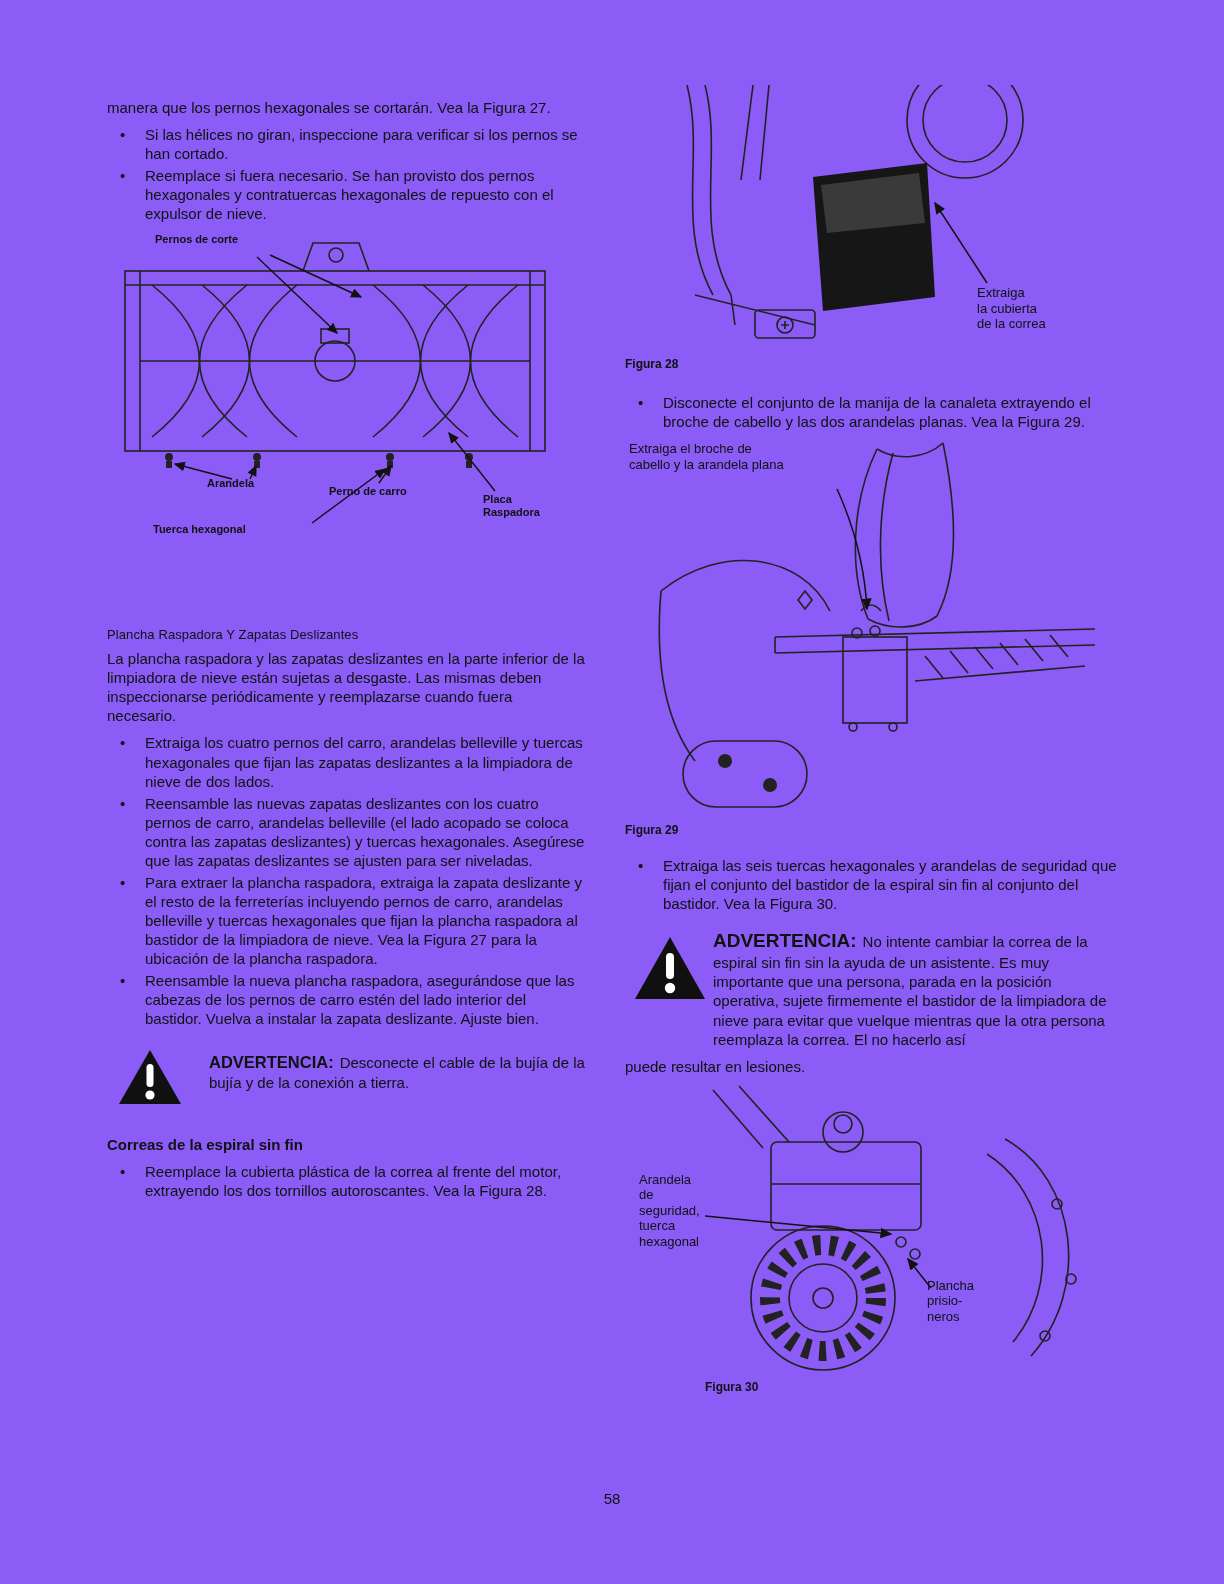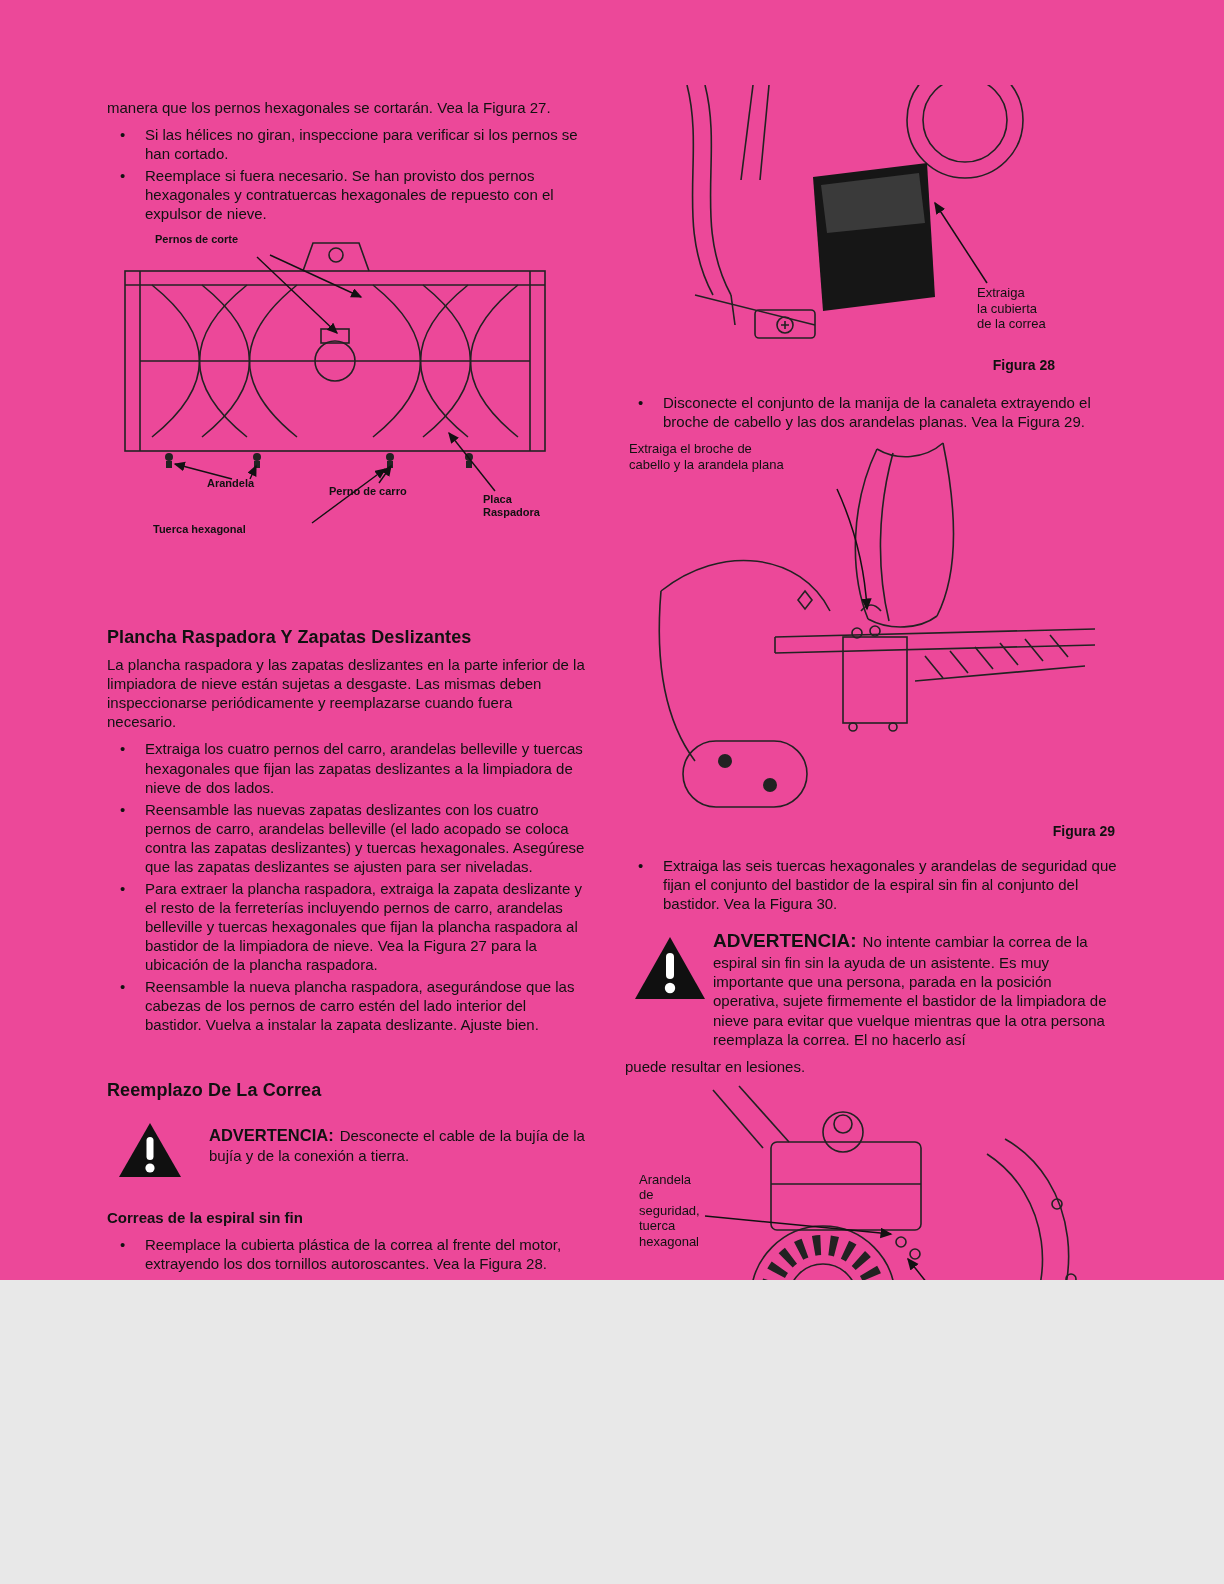--- a/index.html
+++ b/index.html
@@ -1,38 +1,38 @@
 <!DOCTYPE html>
 <html><head>
 <meta charset="utf-8">
 <style>
   * { box-sizing: border-box; margin: 0; padding: 0; }
   html, body { background: #e8e8e8; }
   .page {
     position: relative;
-    width: 1224px; height: 1280px;
-    background: #ec4899;
+    width: 1224px; height: 1584px;
+    background: #8b5cf6;
     color: #111;
     font-family: "Liberation Sans", "DejaVu Sans", sans-serif;
     overflow: hidden;
     margin: 0 auto;
   }
   .col-left  { position: absolute; left: 107px; top: 98px;  width: 478px; }
   .col-right { position: absolute; left: 625px; top: 85px;  width: 494px; }
 
   p.body { font-size: 15px; line-height: 1.27; margin: 0 0 8px 0; }
   .bullets { margin: 4px 0 10px 0; }
   .bullet { display: flex; font-size: 15px; line-height: 1.27; margin-bottom: 3px; }
   .bullet .dot { flex: none; width: 38px; padding-left: 13px; }
   .bullet .txt { flex: 1; }
 
-  h2.sect { font-size: 18px; font-weight: bold; margin: 22px 0 7px 0; letter-spacing: 0.1px; }
+  h2.sect { font-size: 13px; font-weight: normal; margin: 22px 0 7px 0; letter-spacing: 0.1px; }
   h3.sub  { font-size: 15px; font-weight: bold; margin: 20px 0 9px 0; }
 
-  .caption { font-weight: bold; font-size: 14px; text-align: right; }
+  .caption { font-weight: bold; font-size: 12px; text-align: left; }
   .fig-label { font-weight: bold; font-size: 11px; line-height: 1.15; }
   .callout { font-size: 13px; line-height: 1.2; }
   .pre { white-space: pre-line; }
 
   .figwrap { position: relative; }
   .figwrap svg { display: block; }
   .abs { position: absolute; }
 
   .warning { position: relative; margin: 16px 0 0 0; }
   .warn-title { font-weight: bold; font-size: 16.5px; margin-right: 6px; }
@@ -130,21 +130,20 @@
       <div class="bullet">
         <span class="dot">•</span>
         <span class="txt">Para extraer la plancha raspadora, extraiga la zapata deslizante y el resto de la ferreterías incluyendo pernos de carro, arandelas belleville y tuercas hexagonales que fijan la plancha raspadora al bastidor de la limpiadora de nieve. Vea la Figura 27 para la ubicación de la plancha raspadora.</span>
       </div>
       <div class="bullet">
         <span class="dot">•</span>
         <span class="txt">Reensamble la nueva plancha raspadora, asegurándose que las cabezas de los pernos de carro estén del lado interior del bastidor. Vuelva a instalar la zapata deslizante. Ajuste bien.</span>
       </div>
     </div>
 
-    <h2 class="sect" style="margin-top:46px;">Reemplazo De La Correa</h2>
 
     <div class="warning" style="padding-left:102px; min-height:72px;">
       <span class="tri" style="left:10px; top:4px;">
         <svg width="66" height="58" viewBox="0 0 66 58">
           <polygon points="33,2 64,56 2,56" fill="#101010"></polygon>
           <rect x="29.5" y="16" width="7" height="23" rx="3.5" fill="#fff"></rect>
           <circle cx="33" cy="47" r="4.6" fill="#fff"></circle>
         </svg>
       </span>
       <p class="body" style="padding-top:8px;">

